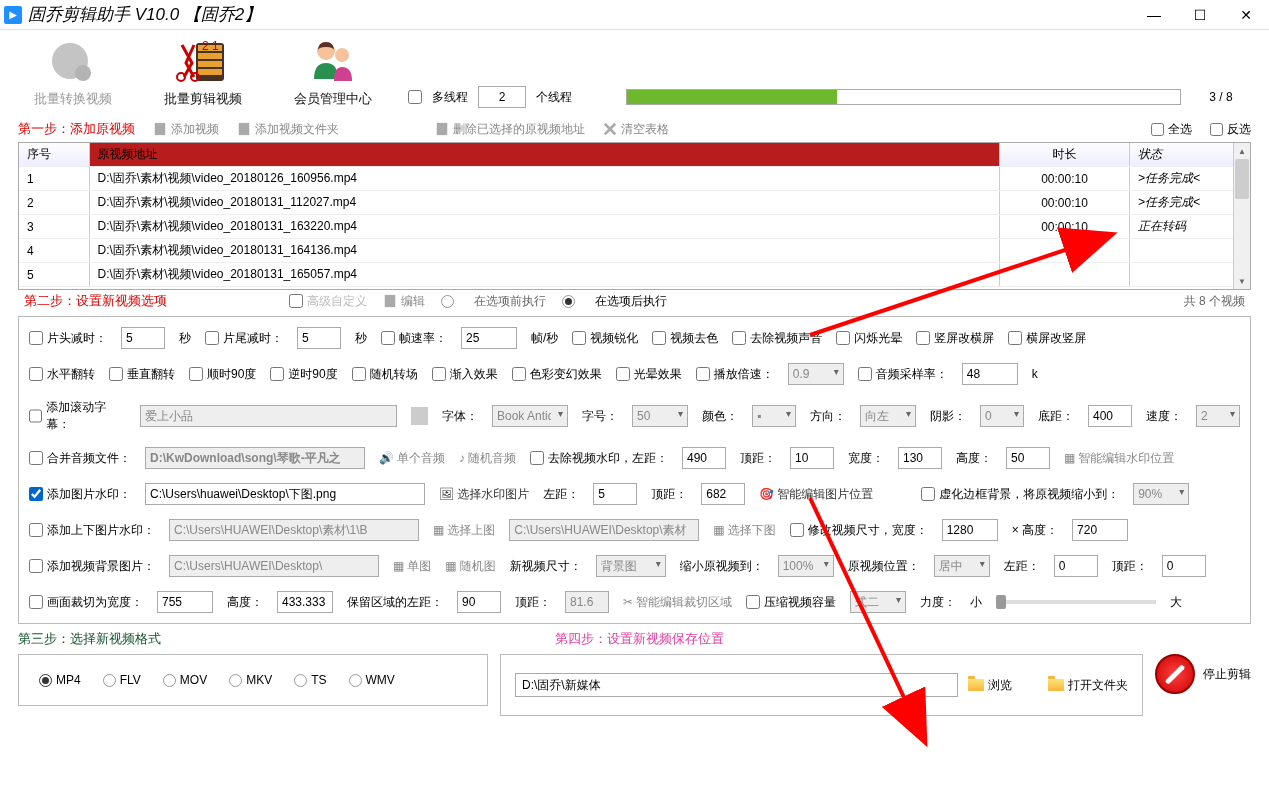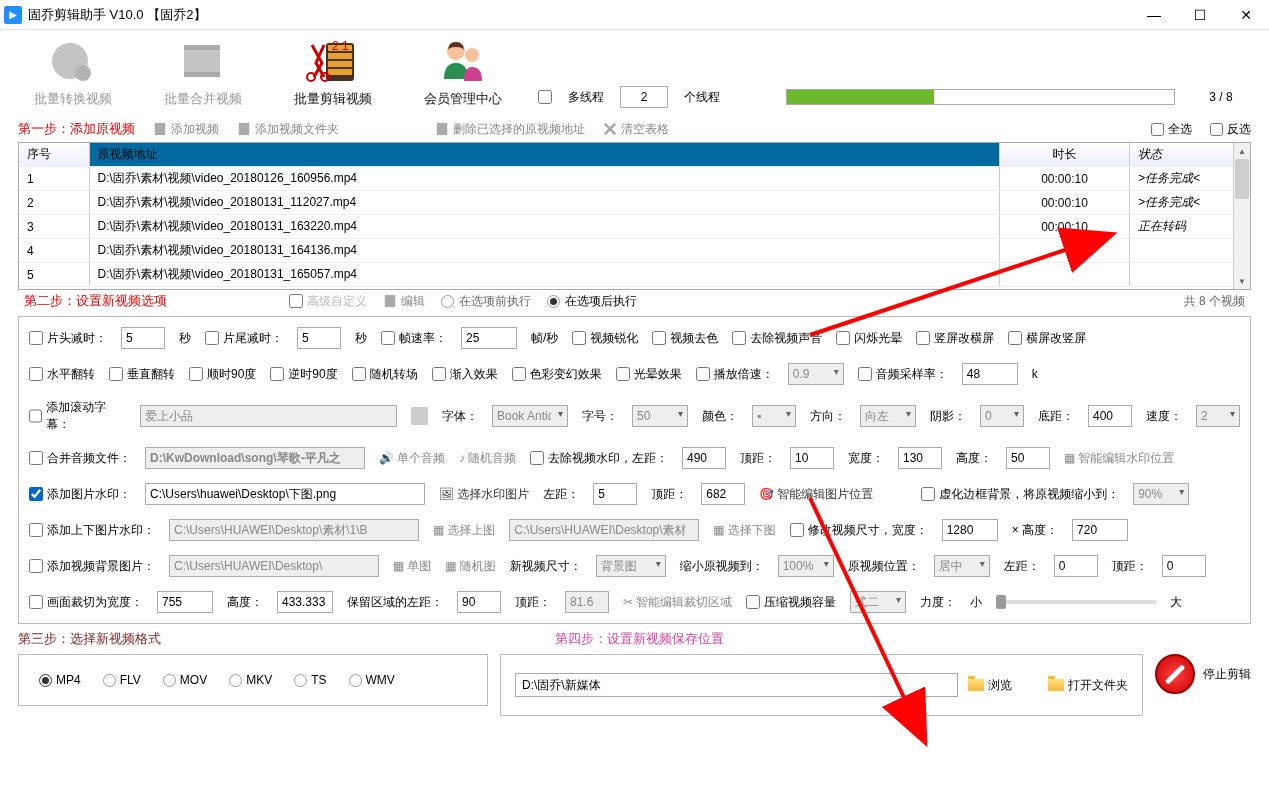--- a/index.html
+++ b/index.html
@@ -1,57 +1,57 @@
 <!DOCTYPE html>
 <html><head>
 <meta charset="utf-8">
 <style>
 * { margin: 0; padding: 0; box-sizing: border-box; font-family: "Microsoft YaHei", sans-serif; font-size: 12px; }
 body { background: #fff; width: 1269px; height: 806px; overflow: hidden; }
 .titlebar { height: 30px; display: flex; align-items: center; padding: 0 0 0 4px; border-bottom: 1px solid #e0e0e0; }
 .titlebar .app-icon { width: 18px; height: 18px; background: #1e90ff; display: flex; align-items: center; justify-content: center; color: #fff; font-size: 10px; border-radius: 2px; margin-right: 6px; }
-.titlebar .title { flex: 0 0 auto; font-size: 13px; }
+.titlebar .title { flex: 0 0 auto; font-size: 17px; font-style: italic; }
 .titlebar .spacer { flex: 1; }
 .titlebar .win-btn { width: 46px; height: 30px; display: flex; align-items: center; justify-content: center; cursor: pointer; font-size: 14px; }
 .toolbar { display: flex; align-items: flex-end; padding: 6px 18px 8px 18px; gap: 20px; }
 .tool { display: flex; flex-direction: column; align-items: center; gap: 4px; width: 110px; color: #999; }
 .tool.active { color: #111; text-align: center; }
 .tool .tool-icon { width: 60px; height: 50px; display: flex; align-items: center; justify-content: center; }
 .tool .tool-icon svg { filter: grayscale(1) opacity(0.5); }
 .tool.active .tool-icon svg { filter: none; }
 .tool .tool-label { font-size: 13px; }
 .thread-area { flex: 1; display: flex; flex-direction: column; gap: 18px; padding-top: 6px; }
-.tline { display: flex; align-items: center; gap: 16px; }
+.tline { display: flex; align-items: center; gap: 10px; }
 .tline input[type=checkbox] { width: 14px; height: 14px; }
 .prog { flex: 1; height: 16px; border: 1px solid #aaa; position: relative; }
 .prog .bar { position: absolute; top: 0; left: 0; bottom: 0; background: #6eb82e; }
 .prog-label { width: 60px; text-align: center; }
 .threads-input { width: 48px; height: 22px; border: 1px solid #aaa; text-align: center; }
 .step-row { display: flex; align-items: center; padding: 4px 18px; gap: 18px; }
 .step-label { color: #d00; font-size: 13px; }
-.step-label.blue { color: #7f1d1d; }
+.step-label.blue { color: #14532d; }
 .step-label.pink { color: #e040a0; }
 .grey-btn { display: flex; align-items: center; gap: 4px; color: #888; cursor: pointer; }
 .grey-btn .gicon { width: 14px; height: 14px; }
 .right-check { display: flex; align-items: center; gap: 4px; }
 .table-wrap { margin: 0 18px; border: 1px solid #aaa; height: 148px; position: relative; overflow: hidden; }
 .table { width: 100%; border-collapse: collapse; }
 .table th, .table td { border-right: 1px solid #ccc; border-bottom: 1px solid #eee; padding: 3px 8px; text-align: left; font-size: 12px; font-weight: normal; }
 .table th { background: linear-gradient(#fdfdfd, #eef); }
-.table th.path { background: #0369a1; }
+.table th.path { background: #b91c1c; }
 .table td.dur, .table th.dur { text-align: center; width: 130px; }
 .table td.stat, .table th.stat { text-align: left; width: 120px; font-style: italic; }
 .table th.seq, .table td.seq { width: 70px; }
 .table th.path, .table td.path { width: auto; }
 .table-scroll { position: absolute; right: 0; top: 0; bottom: 0; width: 17px; background: #f0f0f0; border-left: 1px solid #ccc; }
 .table-scroll .thumb { position: absolute; left: 1px; right: 1px; top: 16px; height: 40px; background: #cdcdcd; border-radius: 2px; }
 .table-scroll .arr { position: absolute; left: 0; right: 0; height: 16px; display: flex; align-items: center; justify-content: center; font-size: 8px; color: #666; }
 .step2-row { display: flex; align-items: center; padding: 2px 24px; gap: 16px; }
 .step2-row .counts { margin-left: auto; color: #666; }
-.radio-opt { display:flex; align-items:center; gap:5px; color:#666; }
+.radio-opt { display:flex; align-items:center; gap:20px; color:#666; }
 .radio-opt.on { color:#000; }
 .radio-opt .r { width:13px; height:13px; border:1px solid #999; border-radius:50%; display:flex; align-items:center; justify-content:center;}
 .radio-opt.on .r::after { content:''; width:7px; height:7px; background:#333; border-radius:50%; }
 .opts { margin: 4px 18px; border: 1px solid #bbb; padding: 10px; display:flex; flex-direction:column; gap:14px; }
 .opt-row { display:flex; align-items:center; gap:14px; flex-wrap:nowrap; }
 .chk { display:flex; align-items:center; gap:4px; }
 .chk input { width:14px; height:14px; }
 .chk.on input { accent-color: #0066cc; }
 input.sm, select.sm { height:22px; border:1px solid #aaa; padding:0 4px; background:#fff; font-size:12px; }
 input.sm.dis, select.sm.dis { background:#eee; color:#888; }
@@ -93,30 +93,20 @@
 
 <div class="toolbar">
   <div class="tool">
     <div class="tool-icon">
         <svg width="50" height="44">
           <circle cx="22" cy="22" r="18" fill="#888"></circle>
           <circle cx="35" cy="34" r="8" fill="#666"></circle>
         </svg>
       </div>
     <div class="tool-label">批量转换视频</div>
-  </div>
-  <div class="tool">
-    <div class="tool-icon">
-        <svg width="50" height="44">
-          <rect x="6" y="6" width="36" height="32" fill="#888"></rect>
-          <rect x="6" y="6" width="36" height="5" fill="#555"></rect>
-          <rect x="6" y="33" width="36" height="5" fill="#555"></rect>
-        </svg>
-      </div>
-    <div class="tool-label">批量合并视频</div>
   </div>
   <div class="tool active">
     <div class="tool-icon">
         <svg width="54" height="48">
           <rect x="20" y="6" width="28" height="38" fill="#4a3020" rx="3"></rect>
           <rect x="22" y="8" width="24" height="6" fill="#e8a030"></rect>
           <rect x="22" y="16" width="24" height="6" fill="#e8a030"></rect>
           <rect x="22" y="24" width="24" height="6" fill="#e8a030"></rect>
           <rect x="22" y="32" width="24" height="6" fill="#e8a030"></rect>
           <text x="26" y="13" font-size="6" fill="#b00">2 1</text>

